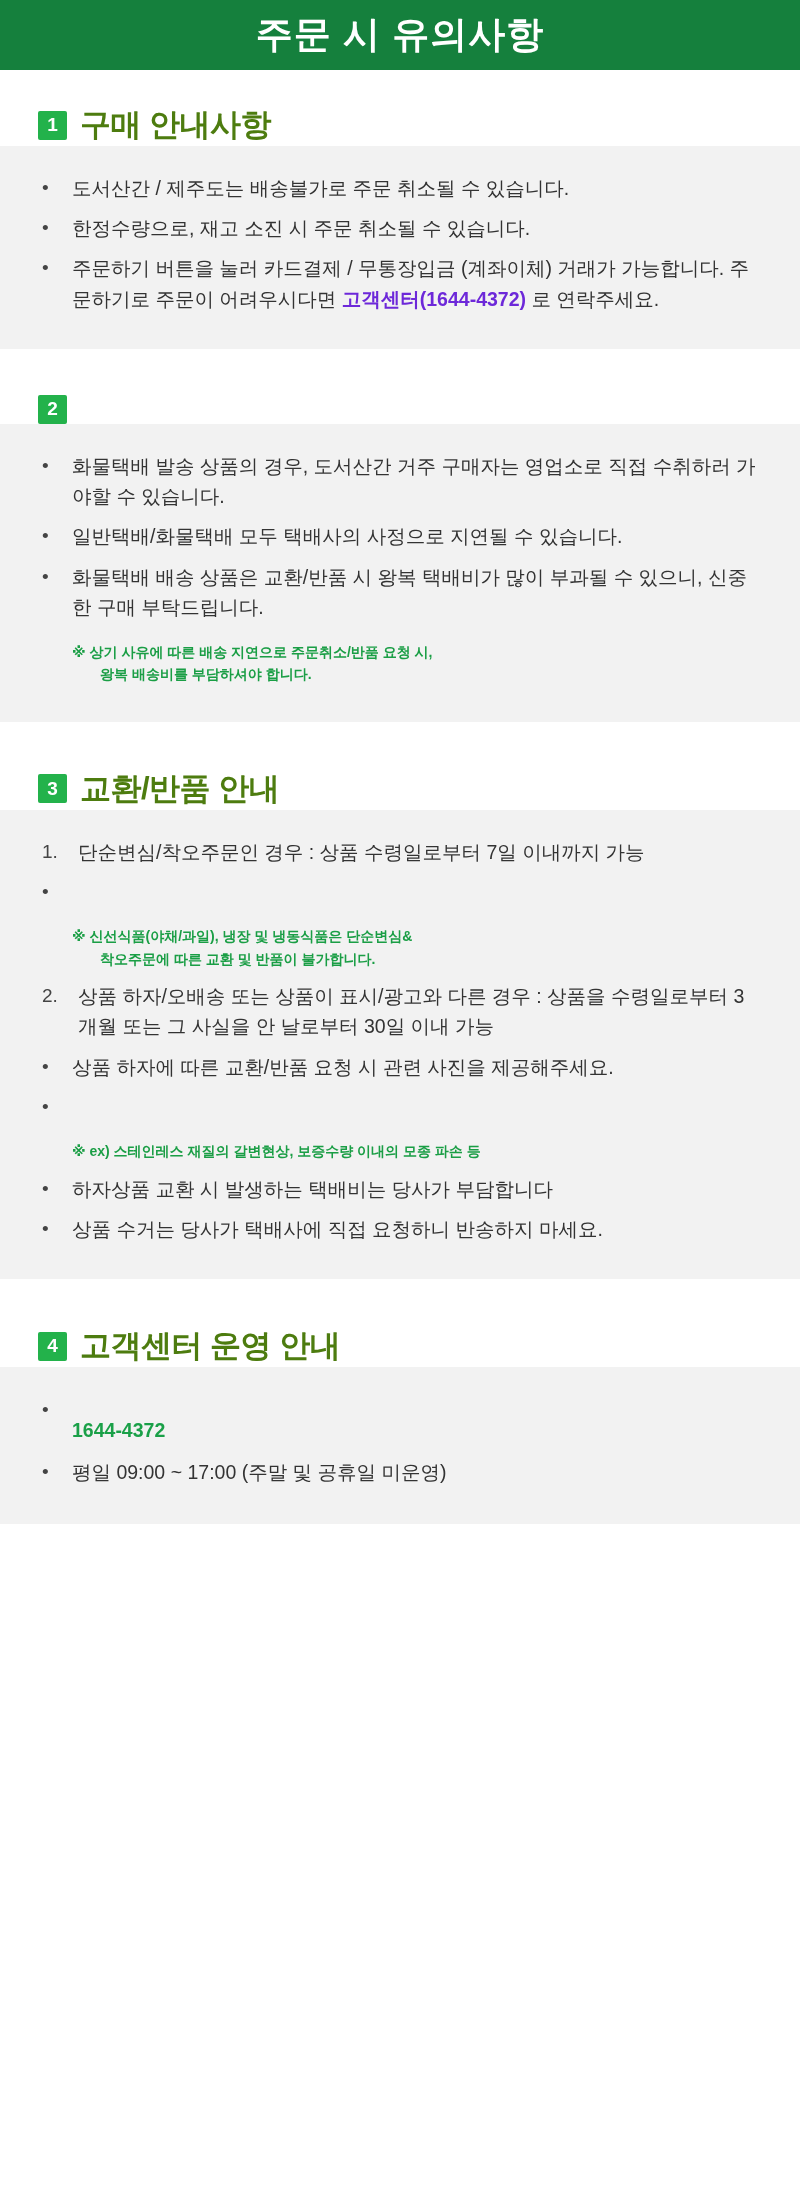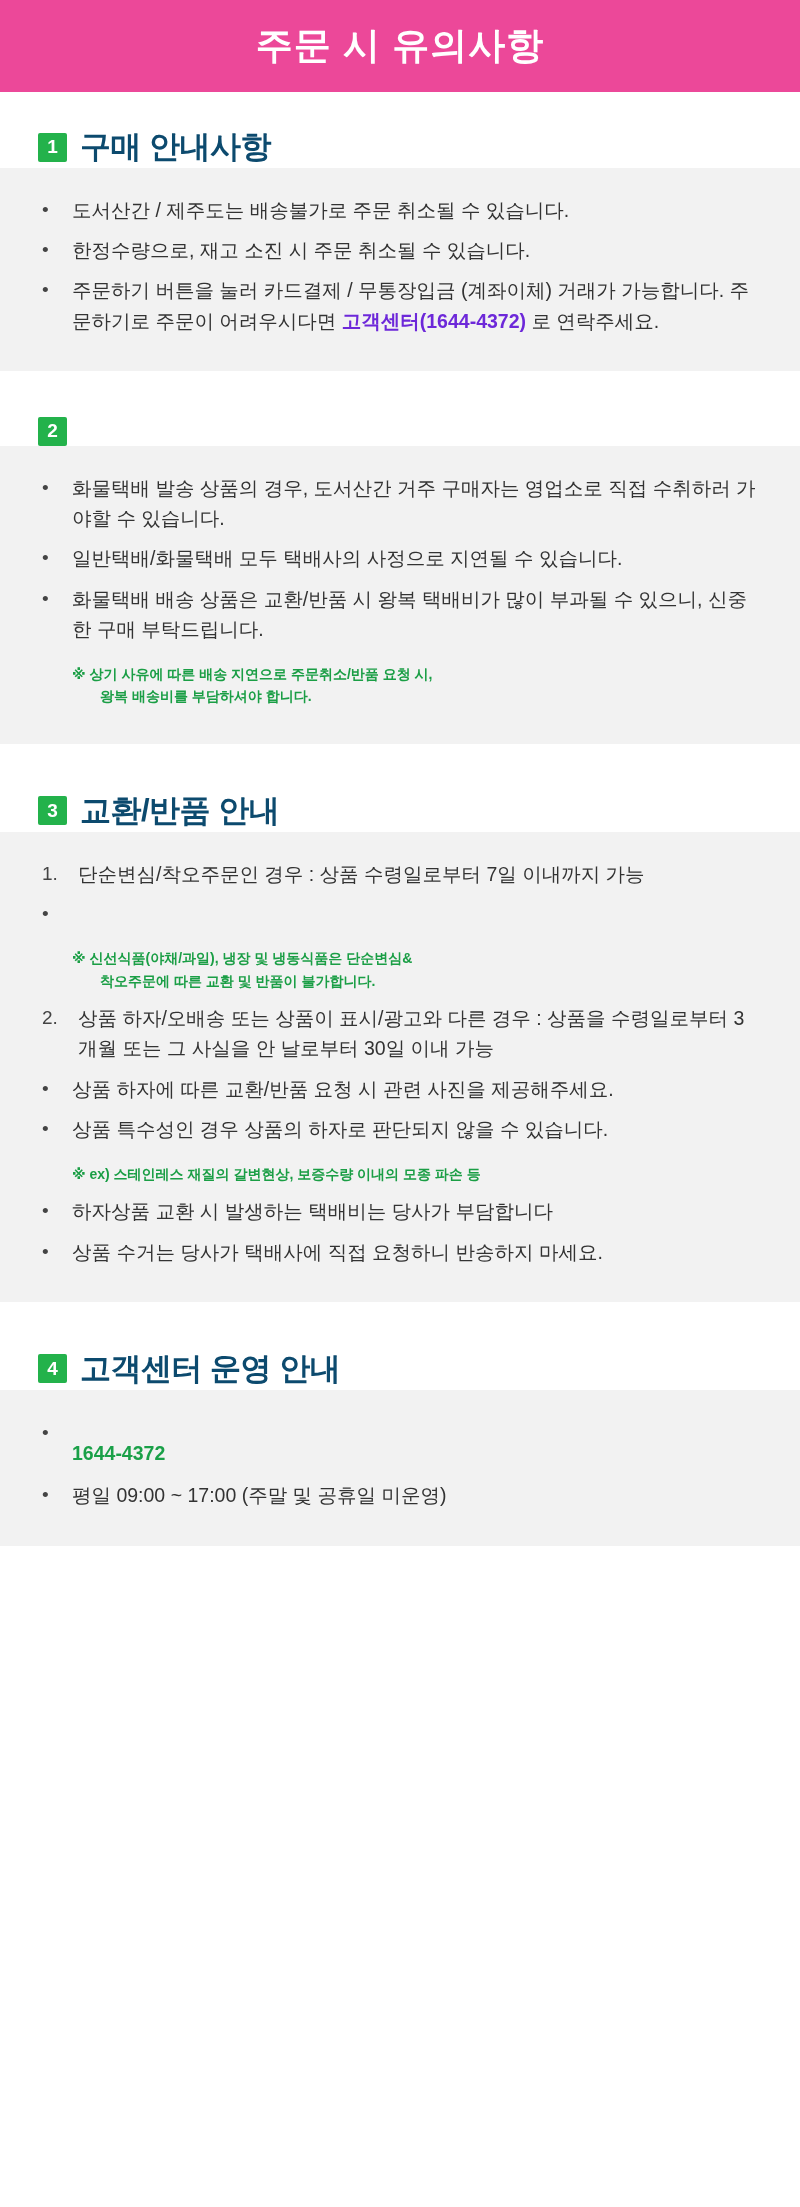--- a/index.html
+++ b/index.html
@@ -10,22 +10,22 @@
   }
   .page {
     width: 800px;
     min-height: 2207px;
     background: #ffffff;
     position: relative;
   }
 
   
   .header {
-    background: #ec4899;
-    height: 92px;
+    background: #15803d;
+    height: 70px;
     display: flex;
     align-items: center;
     justify-content: center;
   }
   .header-title {
     color: #ffffff;
     font-size: 37px;
     font-weight: bold;
     letter-spacing: 1px;
   }
@@ -47,21 +47,21 @@
     font-weight: bold;
     display: flex;
     align-items: center;
     justify-content: center;
     border-radius: 2px;
     flex: 0 0 auto;
   }
   .sec-title {
     font-size: 31px;
     font-weight: bold;
-    color: #0c4a6e;
+    color: #4d7c0f;
     letter-spacing: -0.5px;
   }
 
   .body-block {
     padding: 22px 42px 30px 42px;
   }
   .body-block.gray { background: #f2f2f2; }
 
   ul.items, ol.items { list-style: none; }
   li.item {
@@ -190,21 +190,20 @@
         <li class="item">
           <span class="marker num">2.</span>
           <span class="txt">상품 하자/오배송 또는 상품이 표시/광고와 다른 경우 : 상품을 수령일로부터 3개월 또는 그 사실을 안 날로부터 30일 이내 가능</span>
         </li>
         <li class="item">
           <span class="marker">•</span>
           <span class="txt">상품 하자에 따른 교환/반품 요청 시 관련 사진을 제공해주세요.</span>
         </li>
         <li class="item">
           <span class="marker">•</span>
-          <span class="txt">상품 특수성인 경우 상품의 하자로 판단되지 않을 수 있습니다.</span>
         </li>
       </ul>
       <div class="note">
         <span class="inner">※ ex) 스테인레스 재질의 갈변현상, 보증수량 이내의 모종 파손 등</span>
       </div>
       <ul class="items">
         <li class="item">
           <span class="marker">•</span>
           <span class="txt">하자상품 교환 시 발생하는 택배비는 당사가 부담합니다</span>
         </li>

